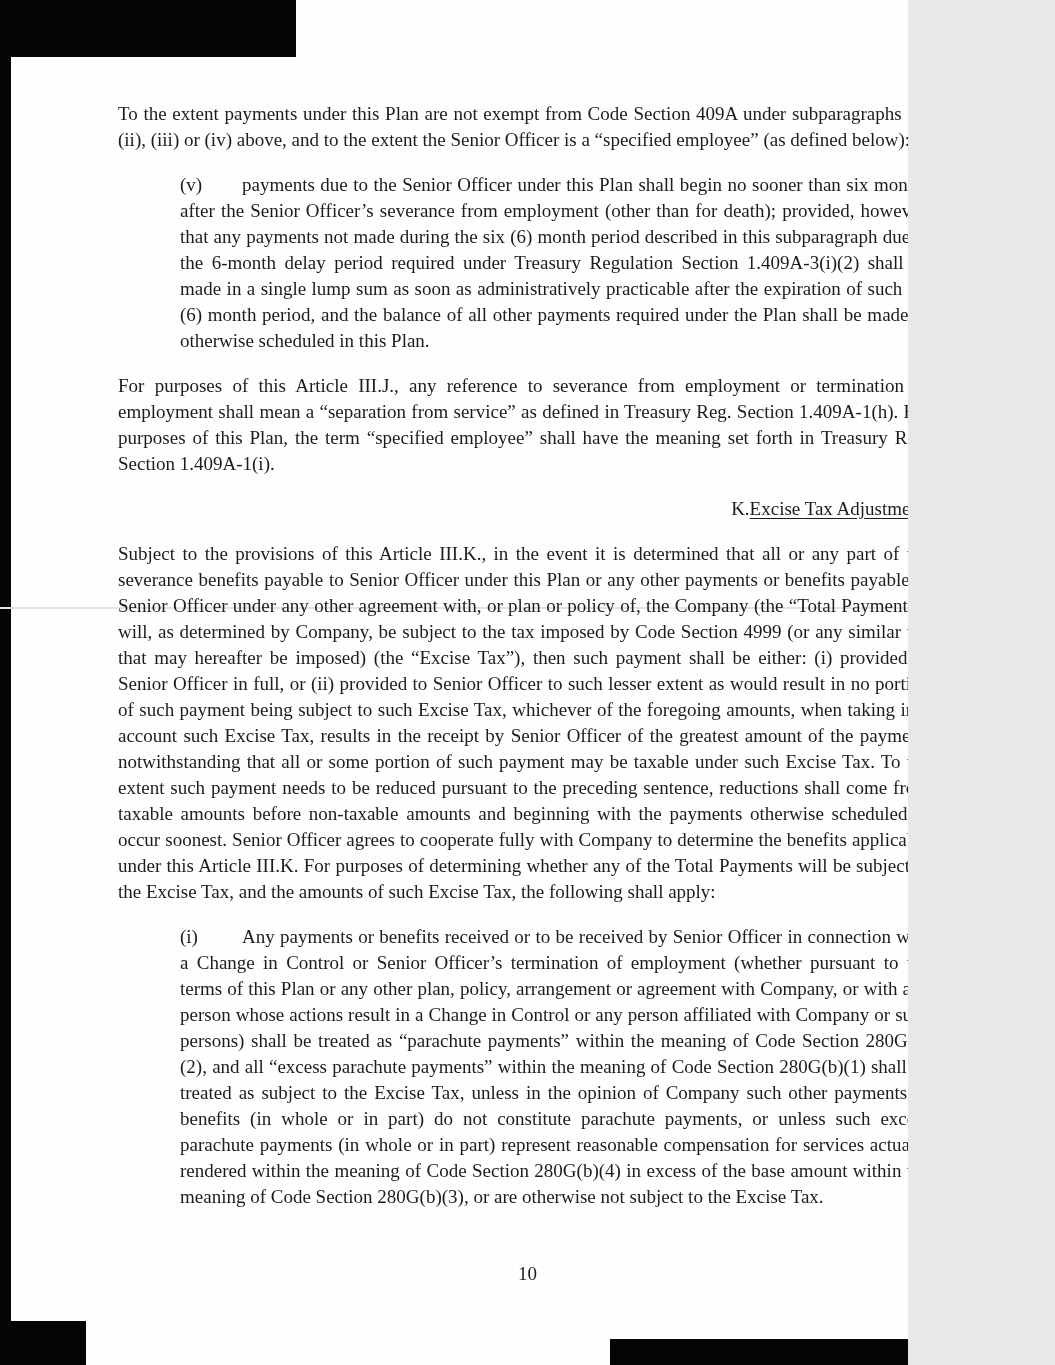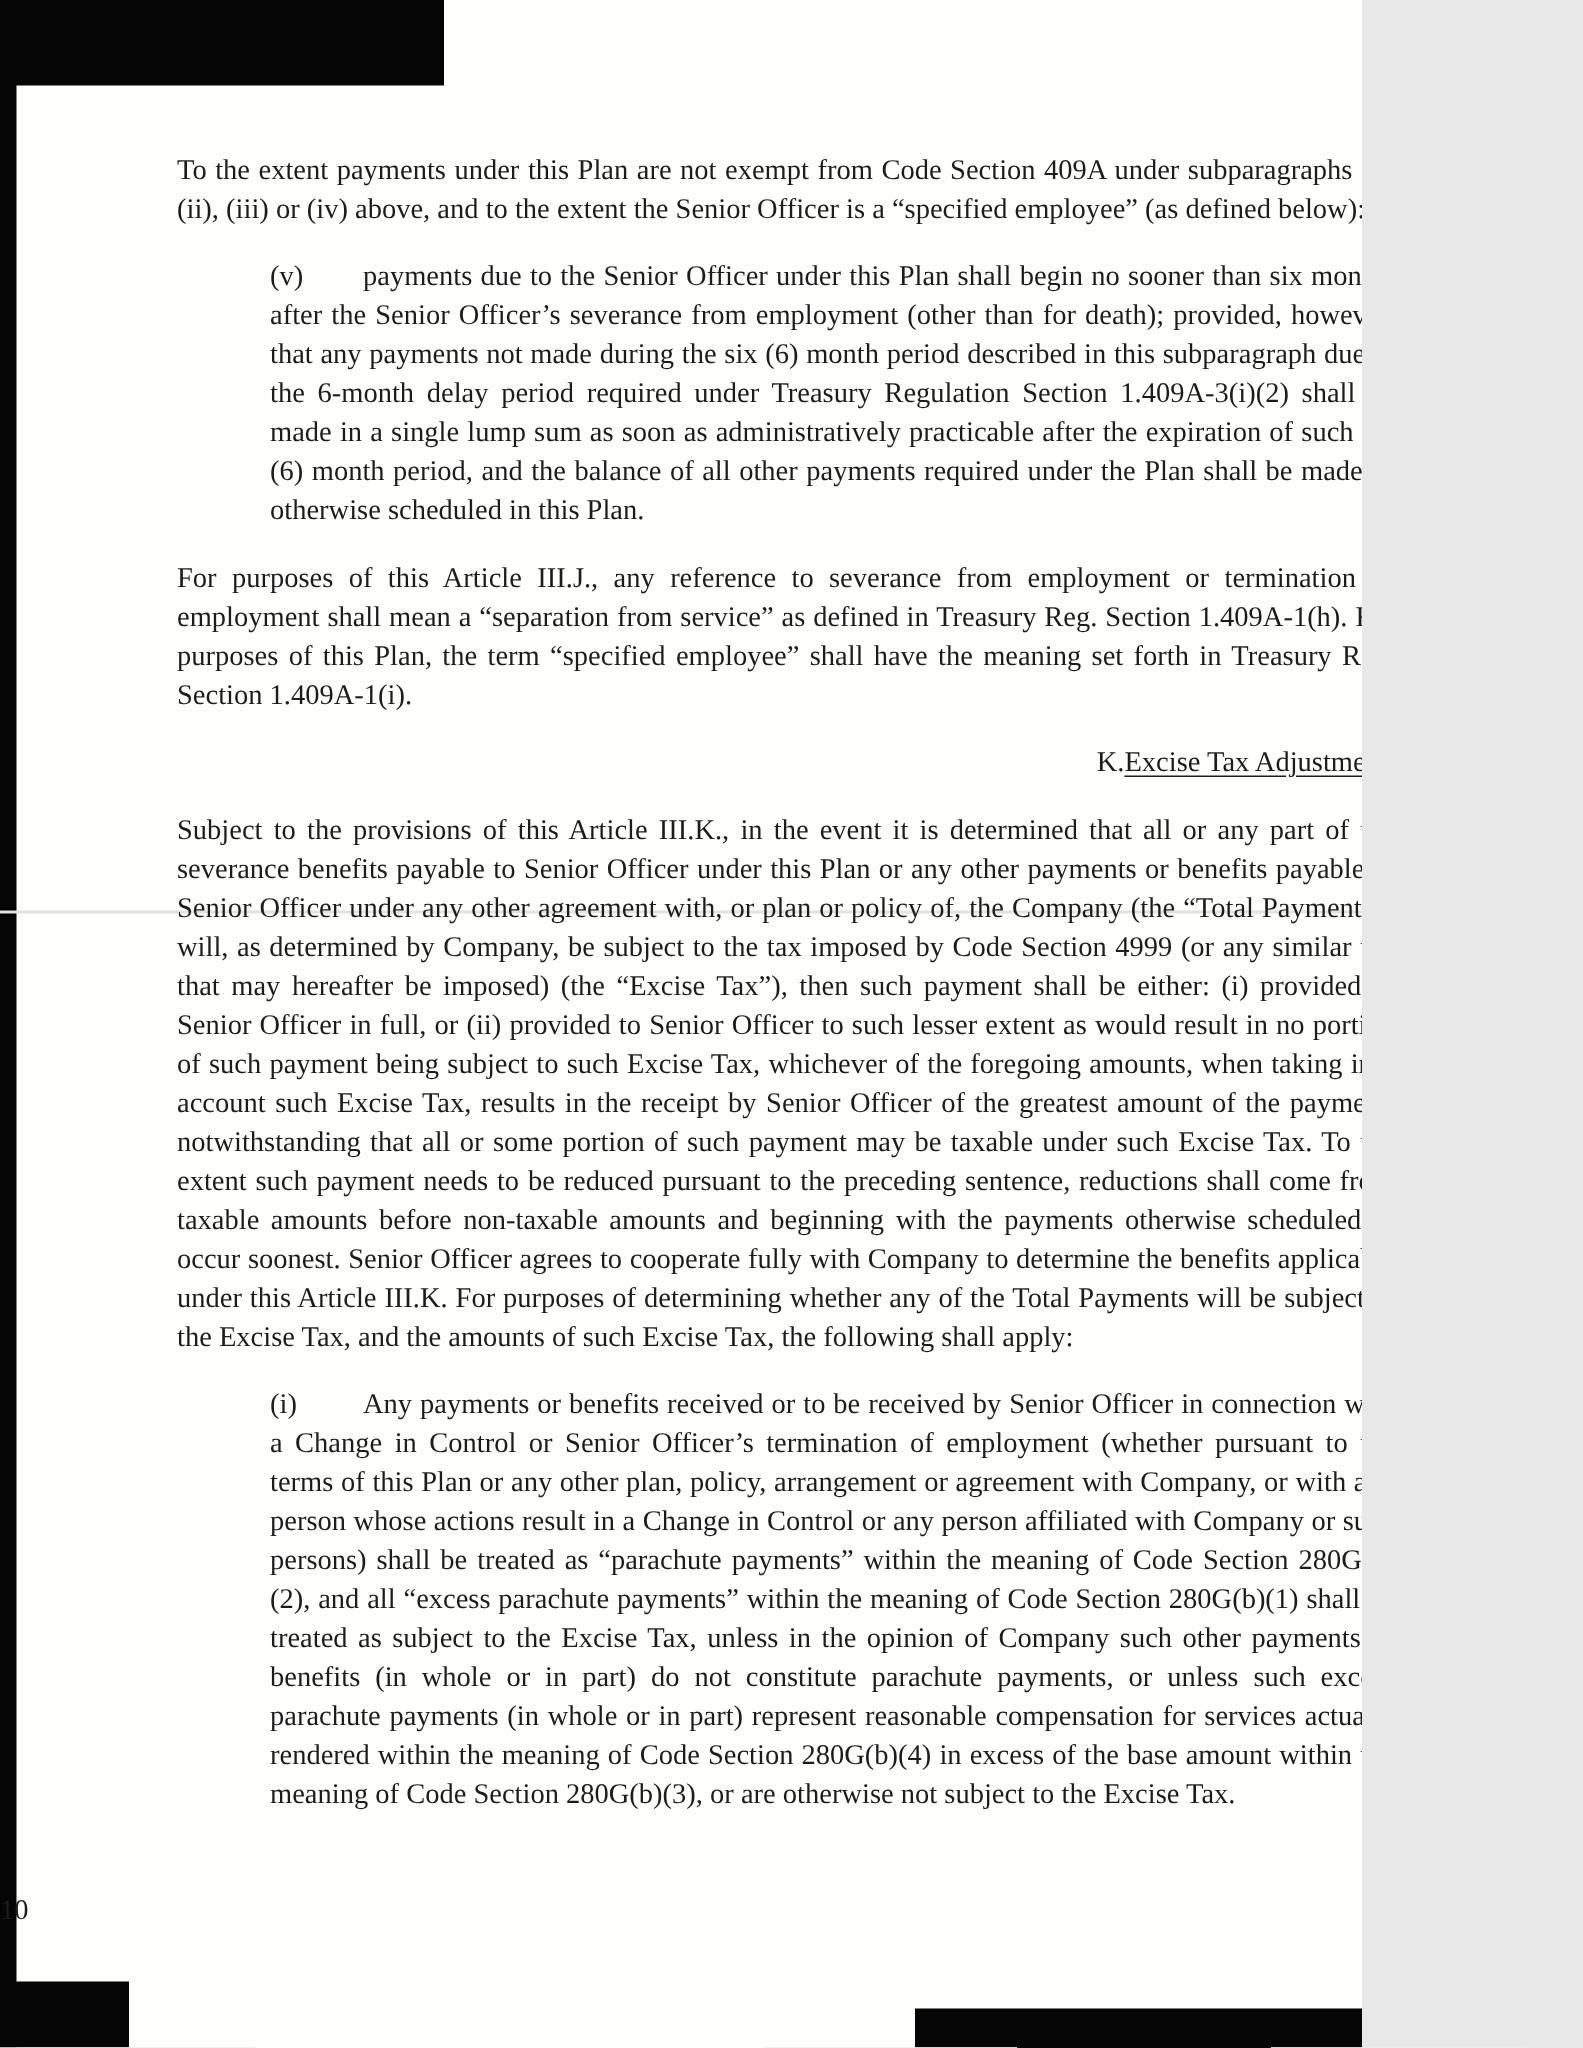--- a/index.html
+++ b/index.html
@@ -52,20 +52,21 @@
   }
   .underlined {
     text-decoration: underline;
     text-underline-offset: 3px;
   }
   .page-number {
     position: absolute;
     left: 0;
     top: 1263px;
     width: 1055px;
+    text-align: center;
     font-size: 19px;
     color: #1c1c1c;
   }
 </style>
 </head>
 <body>
 
 <div class="page">
 
   <div class="artifact artifact-top-left"></div>

